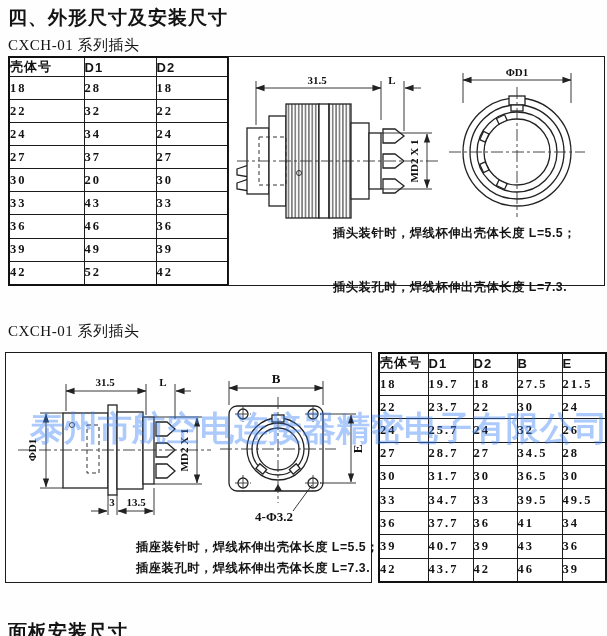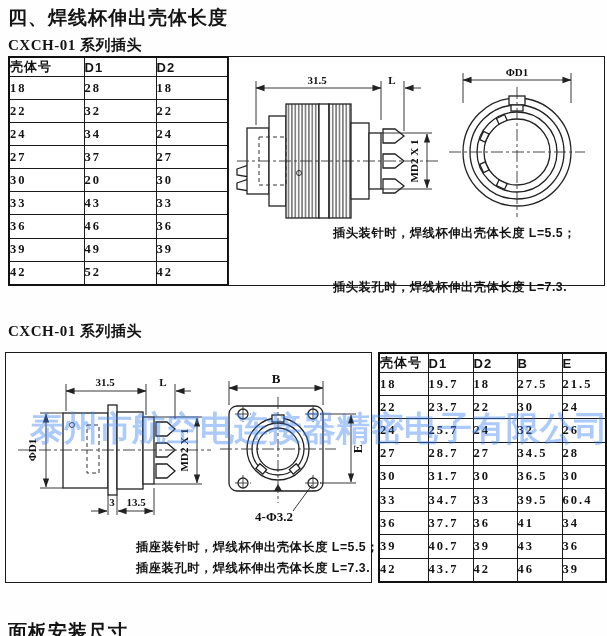--- a/index.html
+++ b/index.html
@@ -7,21 +7,21 @@
   #page {
     position:relative; width:607px; height:636px; overflow:hidden;
     background:#fefefe; color:#141414;
     font-family:"Liberation Sans", sans-serif;
   }
   .page-title {
     position:absolute; left:8px; top:5px;
     font-size:19px; font-weight:bold; letter-spacing:1px;
   }
   .sec-heading {
-    position:absolute; font-size:15px; font-weight:bold; letter-spacing:0.5px;
+    position:absolute; font-size:15px; font-weight:normal; letter-spacing:0.5px;
     font-family:"Liberation Serif", serif;
   }
   #h2-1 { left:8px; top:36px; }
   #h2-2 { left:8px; top:322px; }
   .bottom-heading {
     position:absolute; left:8px; top:619px;
     font-size:19px; font-weight:bold; letter-spacing:1px;
   }
   table {
     position:absolute; border-collapse:collapse; table-layout:fixed;
@@ -59,21 +59,21 @@
   svg .body  { stroke:#222; stroke-width:1.3; fill:#fff; }
   svg .cl    { stroke:#333; stroke-width:0.9; fill:none; stroke-dasharray:12 3 3 3; }
   svg .hid   { stroke:#333; stroke-width:1;   fill:none; stroke-dasharray:4 3; }
   svg .solid { stroke:#222; stroke-width:1.3; fill:none; }
 </style>
 </head>
 <body>
 
 <div id="page">
 
-  <div class="page-title">四、焊线杯伸出壳体长度</div>
+  <div class="page-title">四、外形尺寸及安装尺寸</div>
 
   <div class="sec-heading" id="h2-1">CXCH-01 系列插头</div>
 
   <table id="table1">
     <colgroup>
         <col style="width:75px">
         <col style="width:72px">
         <col style="width:72px">
       </colgroup>
     <thead>
@@ -355,21 +355,21 @@
           <td>31.7</td>
           <td>30</td>
           <td>36.5</td>
           <td>30</td>
         </tr>
         <tr>
           <td>33</td>
           <td>34.7</td>
           <td>33</td>
           <td>39.5</td>
-          <td>60.4</td>
+          <td>49.5</td>
         </tr>
         <tr>
           <td>36</td>
           <td>37.7</td>
           <td>36</td>
           <td>41</td>
           <td>34</td>
         </tr>
         <tr>
           <td>39</td>

